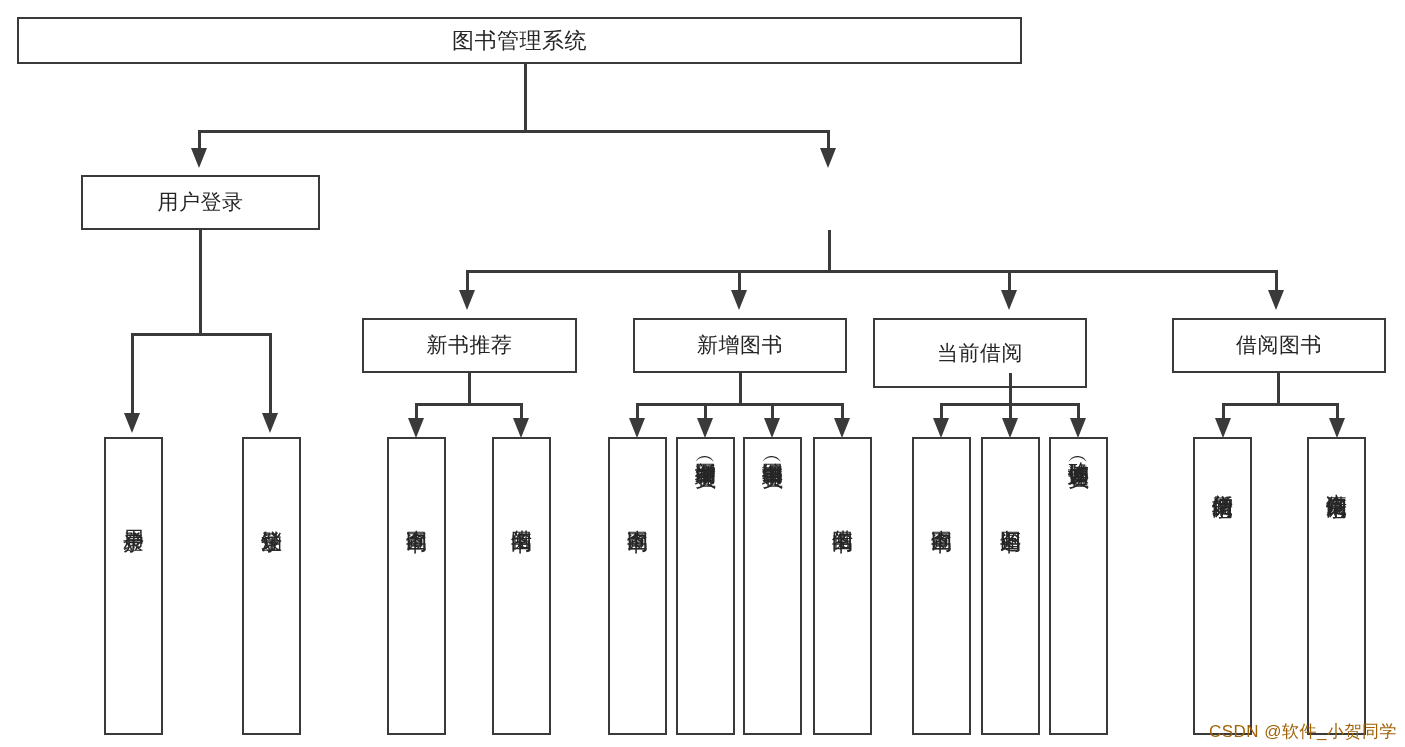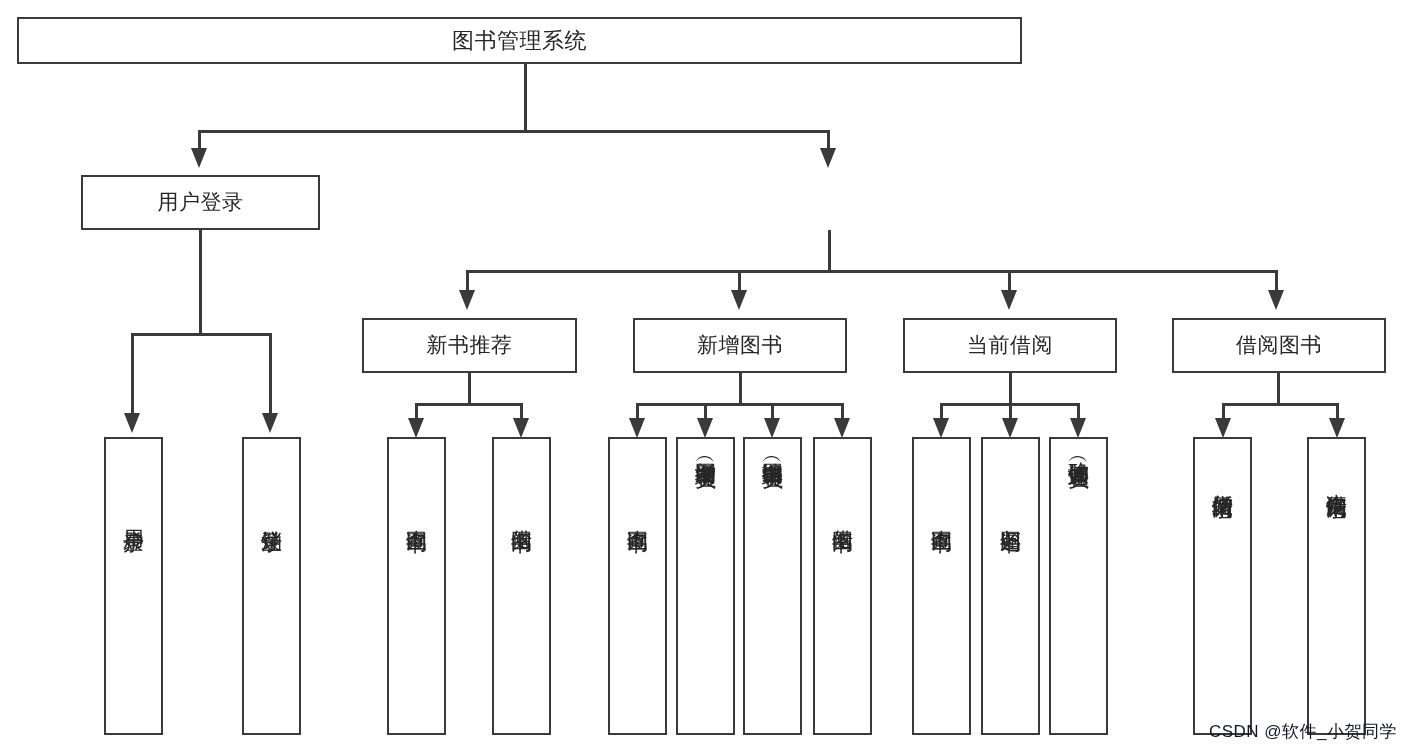--- a/index.html
+++ b/index.html
@@ -74,21 +74,21 @@
     border-left: 8px solid transparent;
     border-right: 8px solid transparent;
     border-top: 20px solid #3a3a3a;
   }
   
   #watermark {
     position: absolute;
     right: 8px;
     bottom: 4px;
     font-size: 17px;
-    color: #0f172a;
+    color: #a16207;
     white-space: nowrap;
     letter-spacing: 0.5px;
     pointer-events: none;
   }
 </style>
 </head>
 <body>
 
 <div id="canvas">
 
@@ -126,21 +126,21 @@
   <div class="arrow" style="left:1001px; top:290px;"></div>
   <div class="vline" style="left:1275px; top:270px; width:3px; height:22px;"></div>
   <div class="arrow" style="left:1268px; top:290px;"></div>
 
   <div class="node" style="left:362px; top:318px; width:215px; height:55px;text-align:center;">
     <span class="node-label">新书推荐</span>
   </div>
   <div class="node" style="left:633px; top:318px; width:214px; height:55px;">
     <span class="node-label">新增图书</span>
   </div>
-  <div class="node" style="left:903px; top:318px; width:214px; height:55px;">
+  <div class="node" style="left:873px; top:318px; width:214px; height:70px;">
     <span class="node-label">当前借阅</span>
   </div>
   <div class="node" style="left:1172px; top:318px; width:214px; height:55px;">
     <span class="node-label">借阅图书</span>
   </div>
 
   <div class="vline" style="left:468px; top:373px; width:3px; height:32px;"></div>
   <div class="hline" style="left:415px; top:403px; width:108px; height:3px;"></div>
   <div class="vline" style="left:415px; top:403px; width:3px; height:17px;"></div>
   <div class="arrow" style="left:408px; top:418px;"></div>

